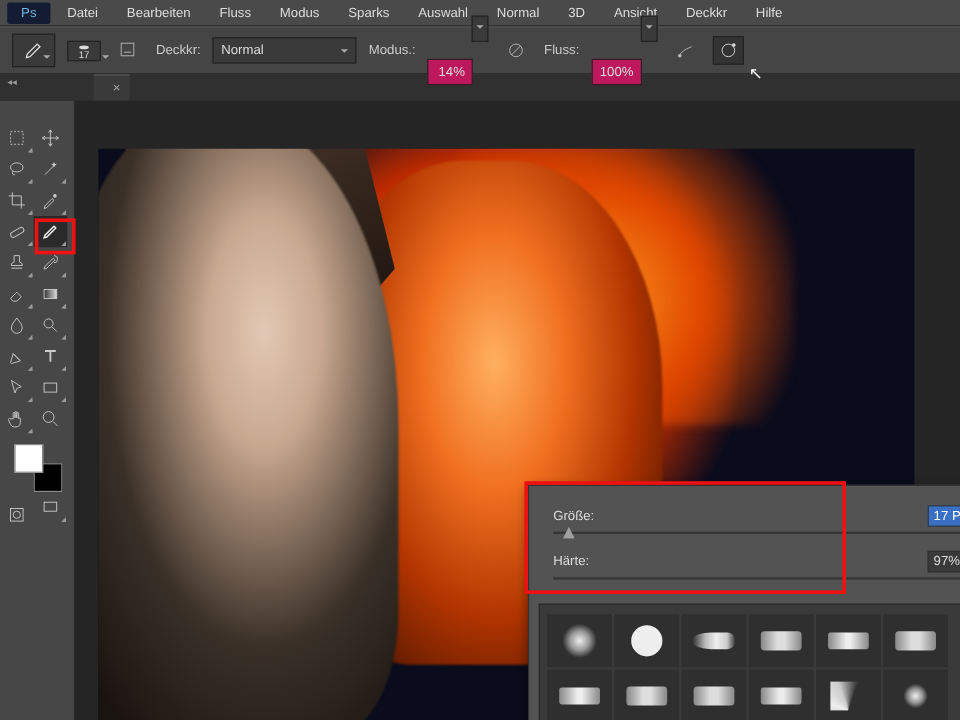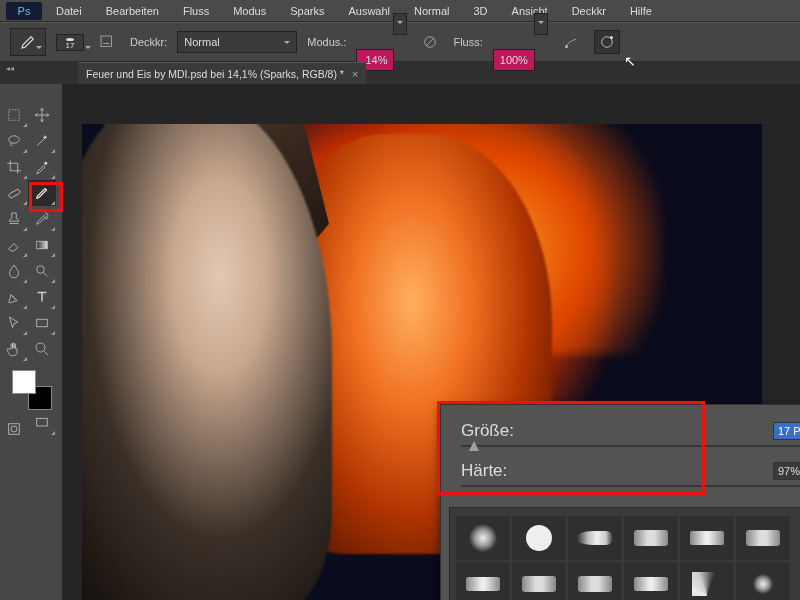--- a/index.html
+++ b/index.html
@@ -53,21 +53,21 @@
   .man { position:absolute; left:-30px; top:-30px; width:280px; height:520px; background: radial-gradient(ellipse at 60% 35%, #e2c9b5 0%, #c9a88f 20%, #3a3028 55%, #1a1410 85%); border-radius: 40% 50% 20% 10%; filter:blur(1px);}
   .hair { position:absolute; left:0; top:-20px; width:260px; height:300px; background: linear-gradient(160deg, #463428 10%, #1f1510 60%, #0a0805 100%); clip-path: polygon(10% 0, 85% 5%, 95% 40%, 75% 60%, 55% 75%, 35% 90%, 15% 70%, 5% 30%); }
   .woman { position:absolute; left:190px; top:10px; width:280px; height:420px; background: radial-gradient(ellipse at 50% 40%, #ffb060 0%, #f07020 30%, #b03400 60%, #3a0e00 95%); border-radius: 40% 45% 30% 25%; filter:blur(1px);}
   .flames { position:absolute; left:180px; top:-20px; width:350px; height:300px; background: radial-gradient(circle at 40% 60%, #ffb030 0%, #ff6a00 25%, #c72d00 55%, transparent 80%); filter: blur(3px); opacity:0.95;}
   .flames2 { position:absolute; left:300px; top:-30px; width:280px; height:260px; background: radial-gradient(circle at 40% 60%, #ff9a20 0%, #e04800 40%, transparent 78%); filter: blur(4px);}
   
   
   .popup { position:absolute; left:378px; top:320px; width:410px; height:270px; background:#535353; border:1px solid #333; box-shadow: -2px 2px 8px rgba(0,0,0,.4); z-index:40;}
   .popup-inner { padding: 16px 20px 6px 20px;}
   .slider-row { display:flex; align-items:center; margin-bottom:4px;}
-  .slider-label { width:80px; font-size:17px; color:#ddd;}
+  .slider-label { width:80px; font-size:11px; color:#ddd;}
   .slider-spacer { flex:1;}
   .slider-val { width:56px; height:18px; background:#eee; color:#000; border:1px solid #333; font-size:11px; display:flex; align-items:center; padding:0 4px;}
   .slider-val.sel { background:#3a70c4; color:#fff;}
   .slider-track { height:2px; background:#363636; margin: 0 0 14px 0; position:relative;}
   .slider-thumb { position:absolute; top:-4px; width:10px; height:10px; background:#a0a0a0; clip-path: polygon(50% 0, 100% 100%, 0 100%);}
   .presets { display:flex; flex-wrap:wrap; padding: 8px 6px; gap:2px; background:#3a3a3a; margin: 0 8px; border:1px solid #2a2a2a;}
   .preset { width:54px; height:44px; background:#2f2f2f; display:flex; align-items:center; justify-content:center;}
   .p-soft { width:28px; height:28px; background: radial-gradient(circle,#eee 0%,#999 40%, transparent 72%);}
   .p-hard { width:26px; height:26px; background:#eee; border-radius:50%;}
   .p-flat { width:34px; height:16px; background:linear-gradient(90deg,#888,#ddd 40%,#ddd 60%,#888); border-radius:3px;}
@@ -145,21 +145,20 @@
   </div>
 </div>
 <div class="cursor">↖</div>
 
 <div class="collapse-bar">
     <span class="tri">◂◂</span>
   </div>
 
 <div class="tabbar">
   <div class="doctab">
-    <span>Feuer und Eis by MDI.psd bei 14,1% (Sparks, RGB/8) *</span>
     <span class="x">×</span>
   </div>
 </div>
 
 <div class="workspace">
 
   <div class="toolcols" style="position:relative">
     <div class="tool">
         <svg viewBox="0 0 24 24">
           <rect x="5" y="5" width="14" height="14" fill="none" stroke="#ccc" stroke-dasharray="2"></rect>

